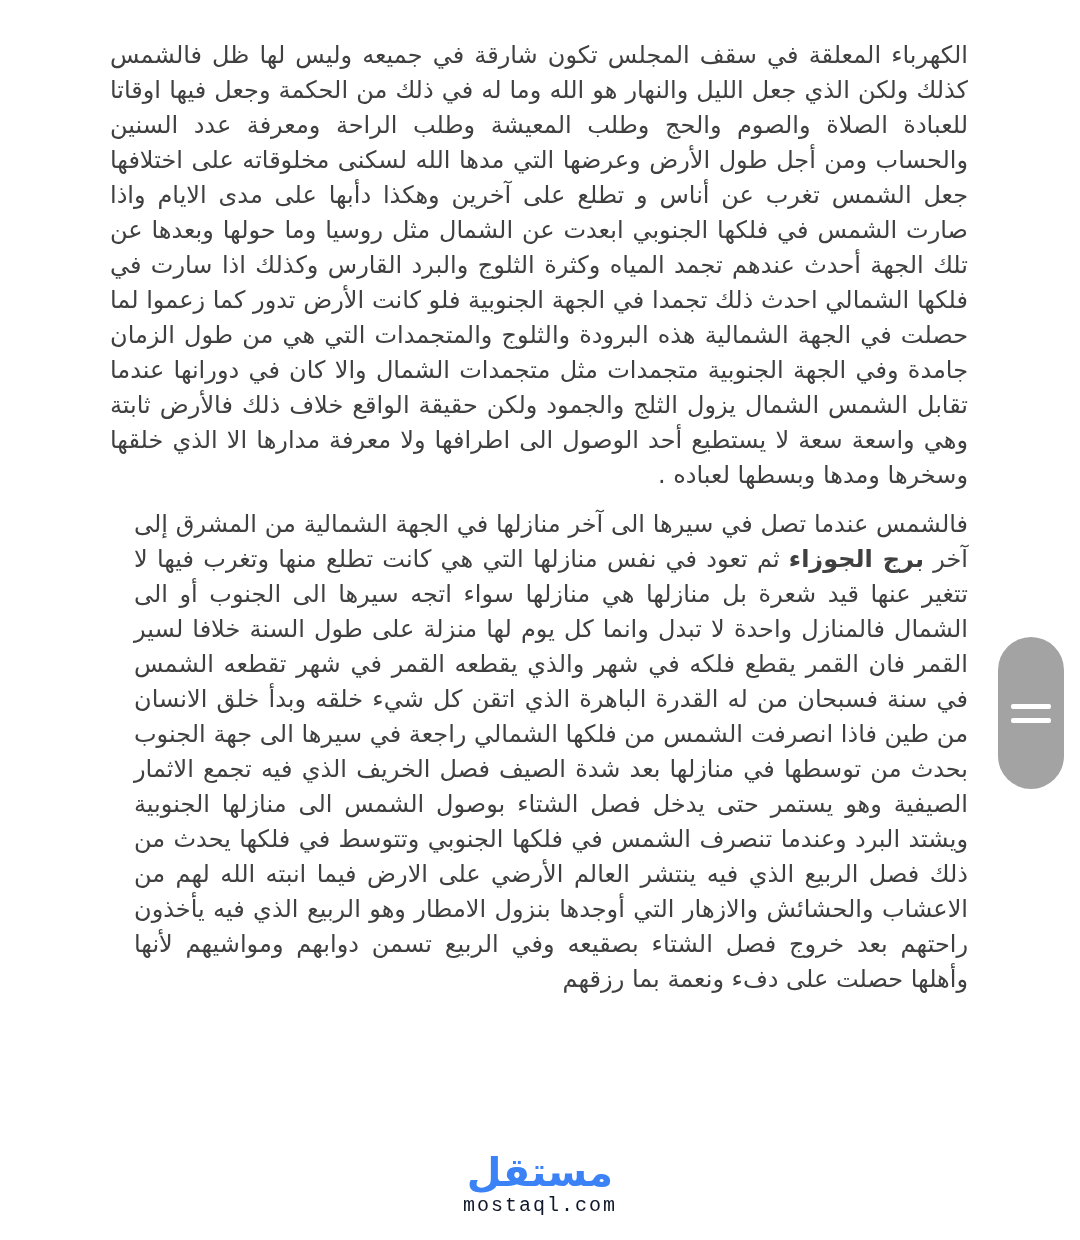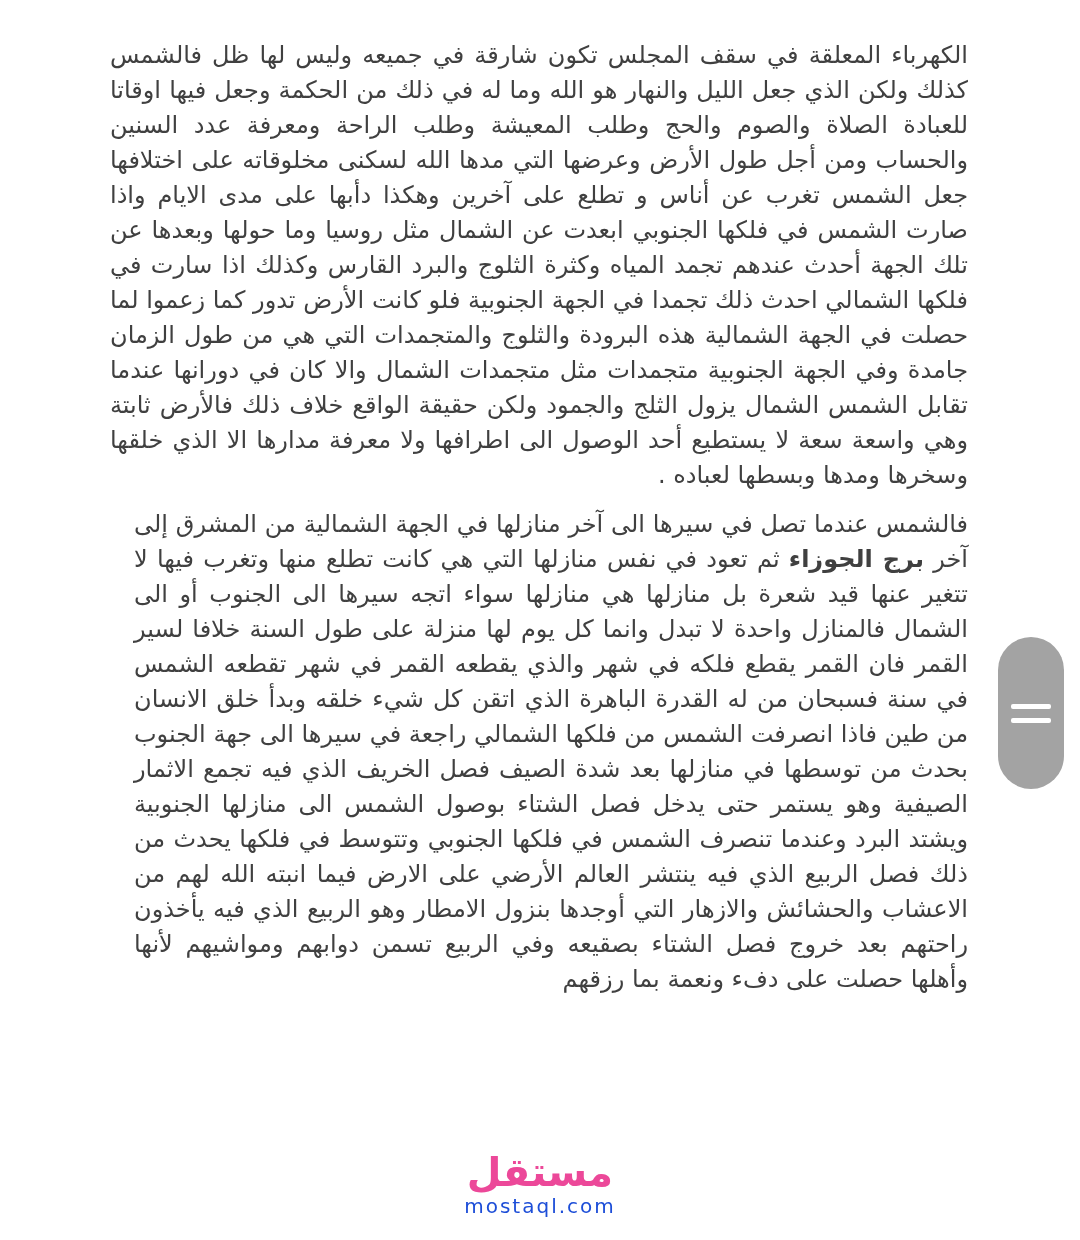--- a/index.html
+++ b/index.html
@@ -47,29 +47,30 @@
     bottom: 22px;
     text-align: center;
     z-index: 1;
     user-select: none;
     pointer-events: none;
   }
   .watermark .wm-arabic {
     direction: rtl;
     font-size: 40px;
     font-weight: bold;
-    color: #ec4899;
+    color: #3b82f6;
     line-height: 1.1;
     letter-spacing: 1px;
   }
   .watermark .wm-latin {
     font-size: 20px;
-    color: #1d4ed8;
+    color: #0f172a;
     letter-spacing: 2px;
     line-height: 1.2;
+    font-family: Liberation Mono, monospace;
   }
   .scroll-handle {
     position: absolute;
     top: 637px;
     right: 16px;
     width: 66px;
     height: 152px;
     background: #a3a3a3;
     border-radius: 33px;
     z-index: 3;

